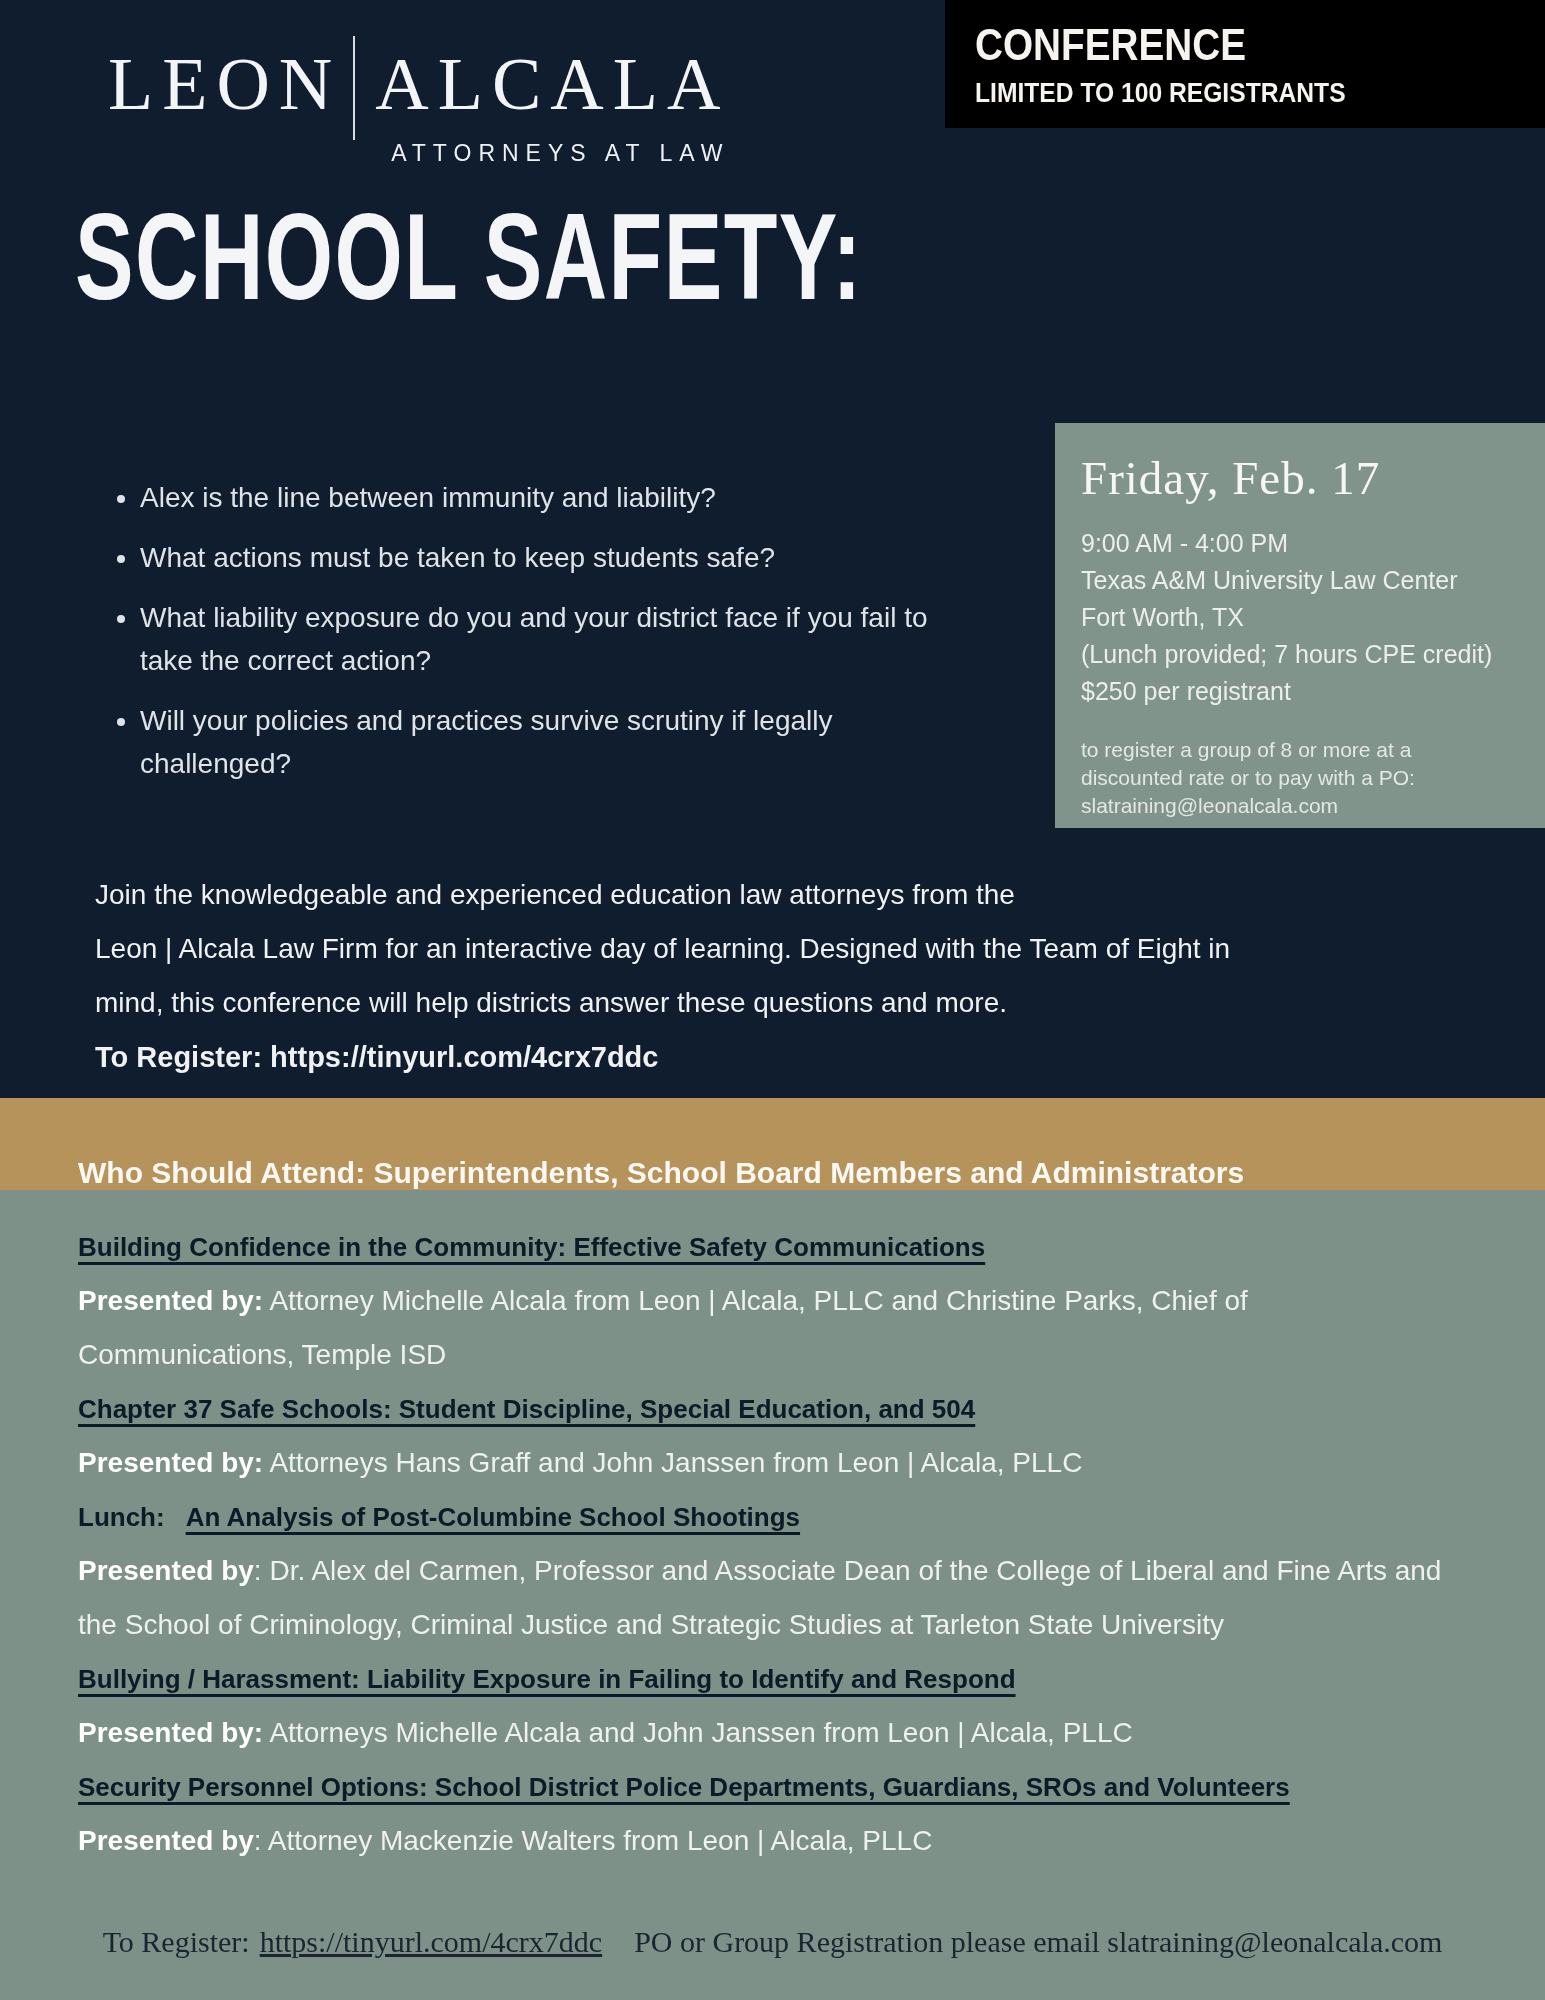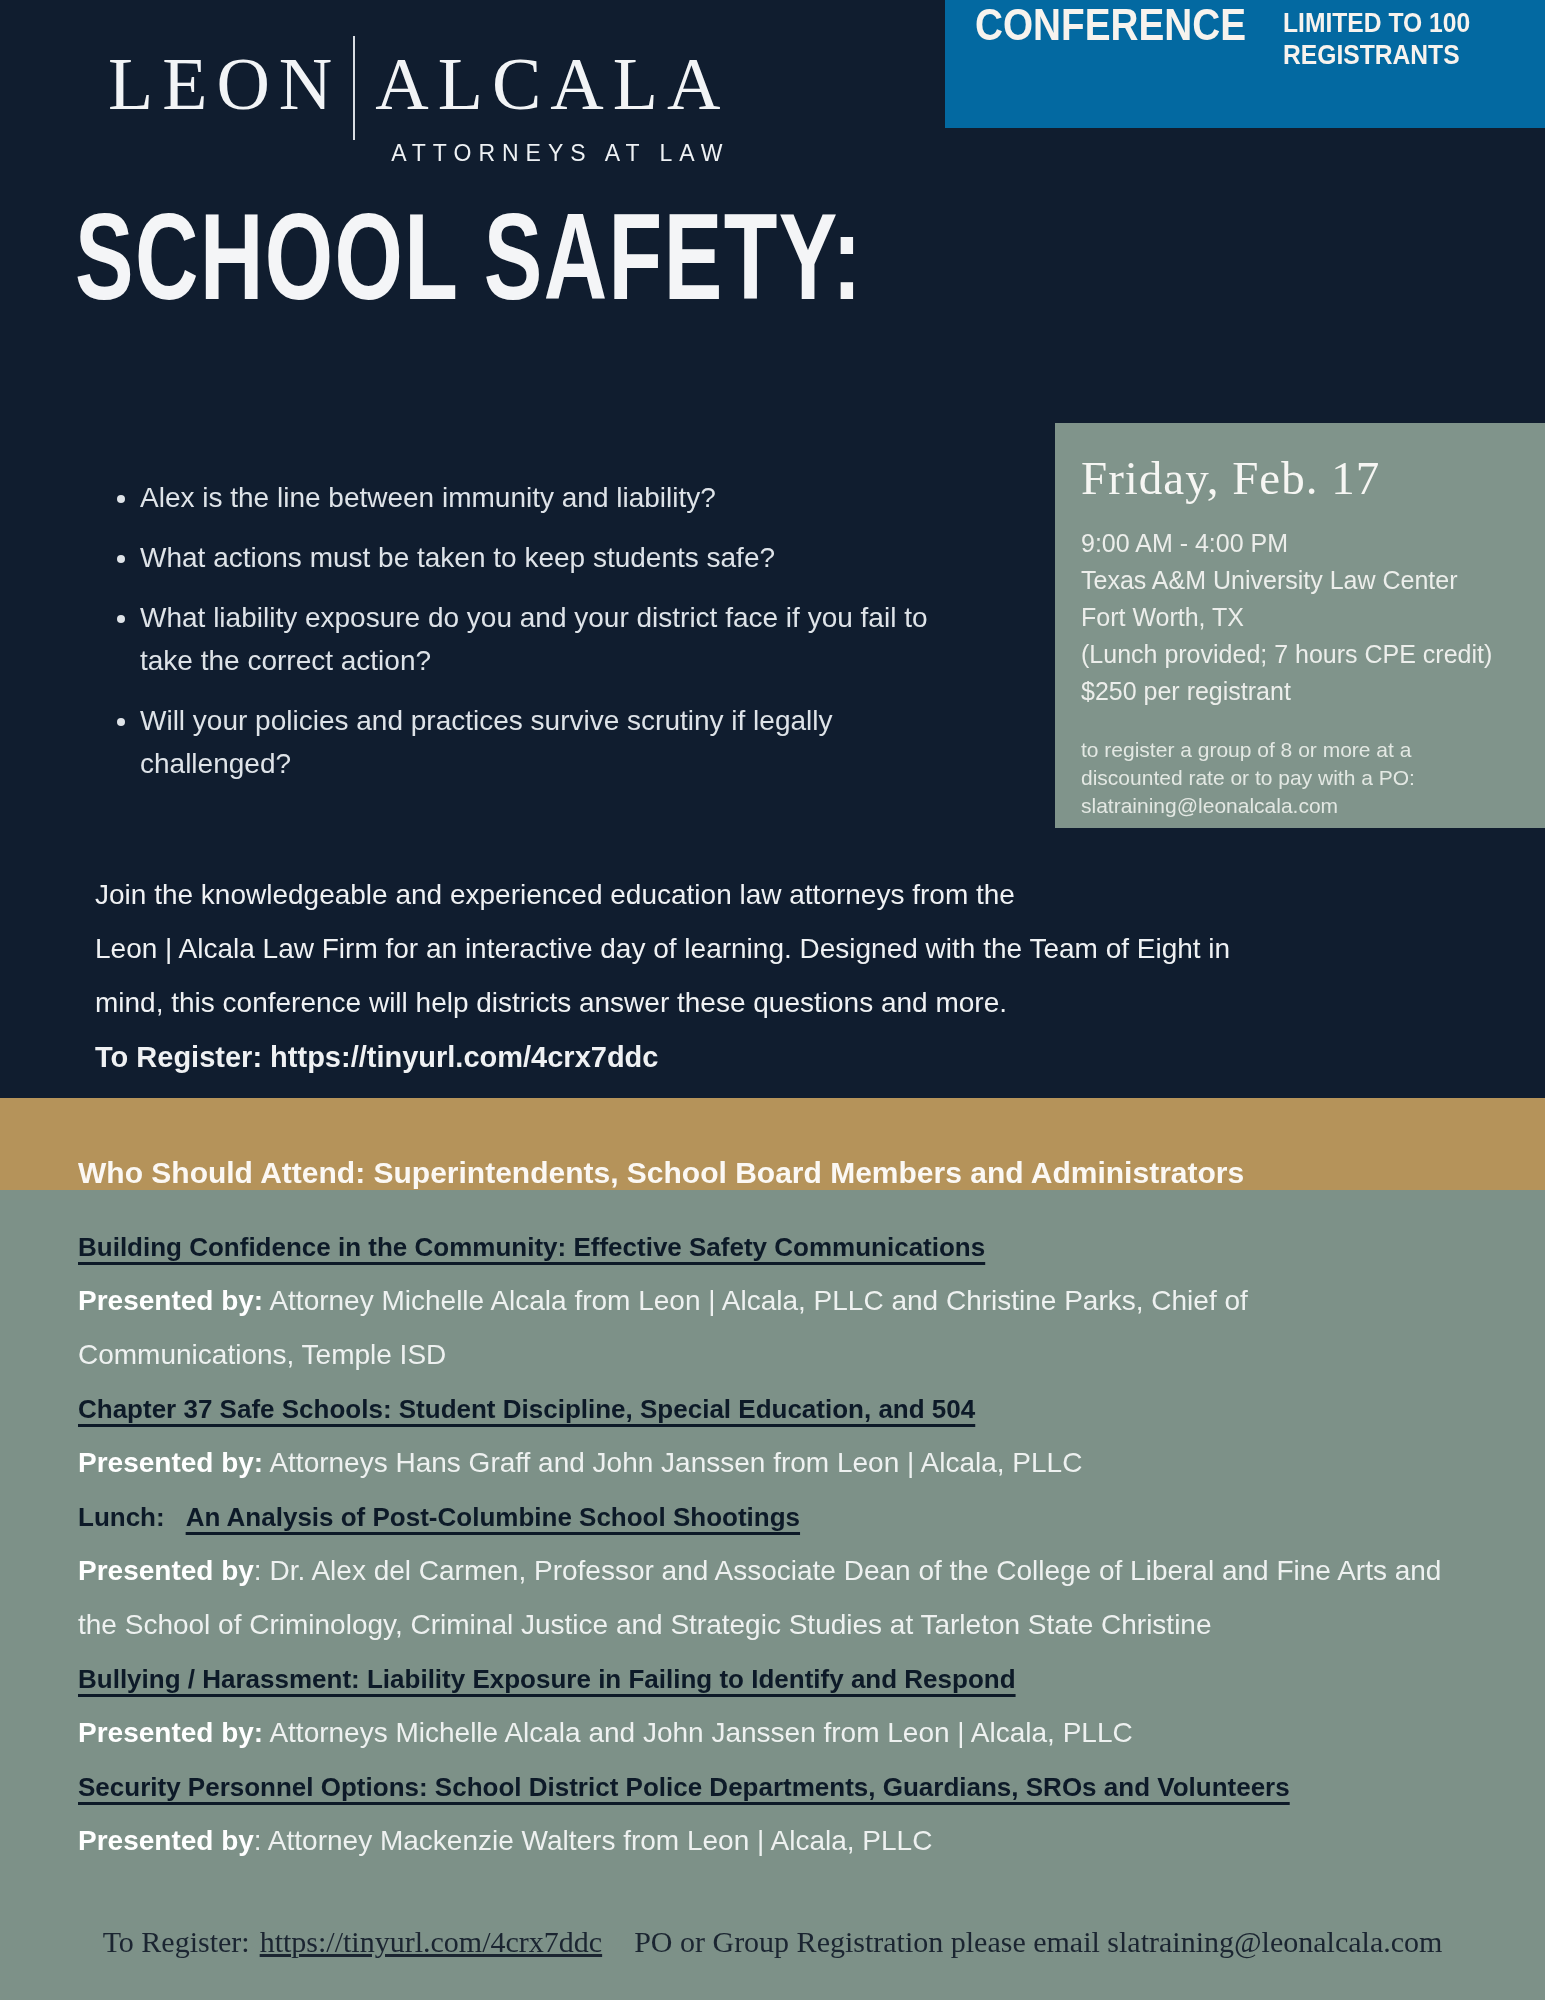--- a/index.html
+++ b/index.html
@@ -4,22 +4,22 @@
 <style>
   html,body { margin:0; padding:0; background:#101d2f; }
   .page {
     position:relative; width:1545px; height:2000px; overflow:hidden;
     background:#101d2f; font-family:"Liberation Sans", sans-serif;
   }
 
   
   .conference-box {
     position:absolute; left:945px; top:0; width:600px; height:128px;
-    background:#0369a1; color:#f7f3ee; box-sizing:border-box;
-    display:flex; flex-direction:row; justify-content:center; padding-left:30px;
+    background:#000000; color:#f7f3ee; box-sizing:border-box;
+    display:flex; flex-direction:column; justify-content:center; padding-left:30px;
   }
   .conference-line1 { font-size:44px; font-weight:800; transform:scaleX(0.88); transform-origin:left center; }
   .conference-line2 { font-size:28px; font-weight:800; margin-top:7px; transform:scaleX(0.88); transform-origin:left center; }
 
   
   .logo { position:absolute; left:108px; top:30px; color:#f2f4f6; font-family:"Liberation Serif", serif; display:flex; flex-direction:column; }
   .logo-row { display:flex; align-items:center; }
   .logo-word { font-size:74px; letter-spacing:9px; line-height:1.15; }
   .logo-divider { width:2px; height:104px; background:#d8dde2; margin:6px 20px 0 12px; }
   .logo-tagline { font-family:"Liberation Sans", sans-serif; font-size:23px; letter-spacing:7px; color:#eef1f4; align-self:flex-end; margin-top:0px; }
@@ -145,21 +145,21 @@
       <div class="session-presenter"><span class="presenter-label">Presented by:</span><span> Attorney Michelle Alcala from Leon | Alcala, PLLC and Christine Parks, Chief of Communications, Temple ISD</span></div>
     </div>
 
     <div>
       <div class="session-title-line"><span class="session-prefix"></span><span class="session-title-text">Chapter 37 Safe Schools: Student Discipline, Special Education, and 504</span></div>
       <div class="session-presenter"><span class="presenter-label">Presented by:</span><span> Attorneys Hans Graff and John Janssen from Leon | Alcala, PLLC</span></div>
     </div>
 
     <div>
       <div class="session-title-line"><span class="session-prefix">Lunch:</span><span class="session-title-text">An Analysis of Post-Columbine School Shootings</span></div>
-      <div class="session-presenter"><span class="presenter-label">Presented by</span><span>: Dr. Alex del Carmen, Professor and Associate Dean of the College of Liberal and Fine Arts and the School of Criminology, Criminal Justice and Strategic Studies at Tarleton State Christine</span></div>
+      <div class="session-presenter"><span class="presenter-label">Presented by</span><span>: Dr. Alex del Carmen, Professor and Associate Dean of the College of Liberal and Fine Arts and the School of Criminology, Criminal Justice and Strategic Studies at Tarleton State University</span></div>
     </div>
 
     <div>
       <div class="session-title-line"><span class="session-prefix"></span><span class="session-title-text">Bullying / Harassment: Liability Exposure in Failing to Identify and Respond</span></div>
       <div class="session-presenter"><span class="presenter-label">Presented by:</span><span> Attorneys Michelle Alcala and John Janssen from Leon | Alcala, PLLC</span></div>
     </div>
 
     <div>
       <div class="session-title-line"><span class="session-prefix"></span><span class="session-title-text">Security Personnel Options: School District Police Departments, Guardians, SROs and Volunteers</span></div>
       <div class="session-presenter"><span class="presenter-label">Presented by</span><span>: Attorney Mackenzie Walters from Leon | Alcala, PLLC</span></div>

